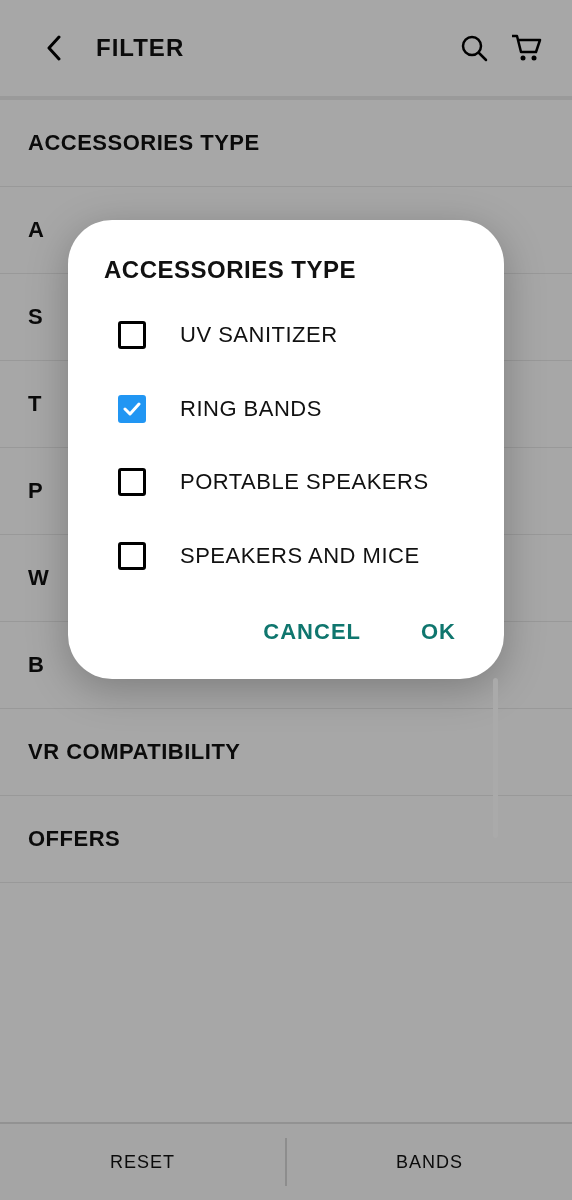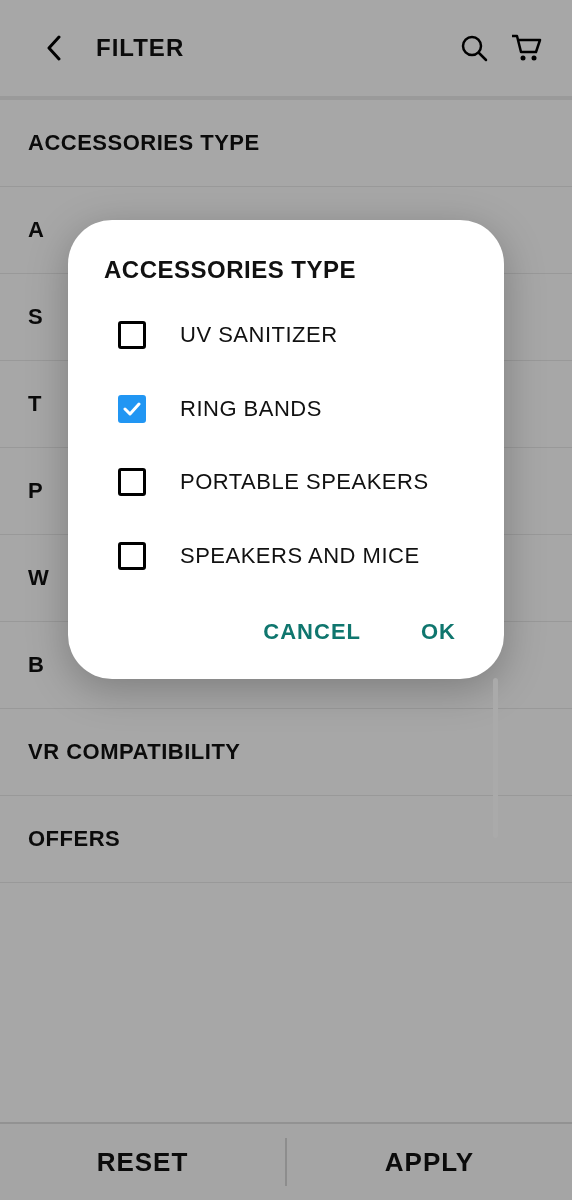--- a/index.html
+++ b/index.html
@@ -16,21 +16,21 @@
   .header .title { margin-left: 20px; font-size: 24px; font-weight: 700; letter-spacing: 1px; color:#111; }
   .header .spacer { flex: 1; }
   .header .icon-btn { width: 44px; height: 44px; display:flex; align-items:center; justify-content:center; margin-left: 8px; }
 
   .divider { height: 4px; background: #e4e4e4; }
 
   .section-list { }
   .section-item { padding: 30px 28px; font-size: 22px; font-weight: 800; letter-spacing: 0.5px; border-bottom: 1px solid #e2e2e2; color:#111; }
 
   .bottom-bar { position: absolute; bottom: 0; left: 0; right: 0; height: 78px; display:flex; border-top: 2px solid #d8d8d8; background:#f3f3f3; }
-  .bottom-btn { flex: 1; display:flex; align-items:center; justify-content:center; font-size: 26px; font-weight:700; color:#111; letter-spacing:1px; }
+  .bottom-btn { flex: 1; display:flex; align-items:center; justify-content:center; font-size: 18px; font-weight:400; color:#111; letter-spacing:1px; }
   .bottom-sep { width: 2px; background:#d0d0d0; margin-top:14px; margin-bottom:14px; }
 
   
   .scrim { position: absolute; inset:0; background: rgba(0,0,0,0.32); }
 
   
   .modal {
     position: absolute; left: 68px; right: 68px; top: 220px;
     background: #fff; border-radius: 44px;
     padding: 36px 0 24px 0;
@@ -87,21 +87,21 @@
     <div class="section-item">P</div>
     <div class="section-item">W</div>
     <div class="section-item">B</div>
     <div class="section-item">VR COMPATIBILITY</div>
     <div class="section-item">OFFERS</div>
   </div>
 
   <div class="bottom-bar">
     <div class="bottom-btn">RESET</div>
     <div class="bottom-sep"></div>
-    <div class="bottom-btn">APPLY</div>
+    <div class="bottom-btn">BANDS</div>
   </div>
 </div>
 
 <div class="scrim"></div>
 
 <div class="modal">
   <div class="modal-title">ACCESSORIES TYPE</div>
   <div class="options">
     <div class="option-row">
       <div class="chk">

